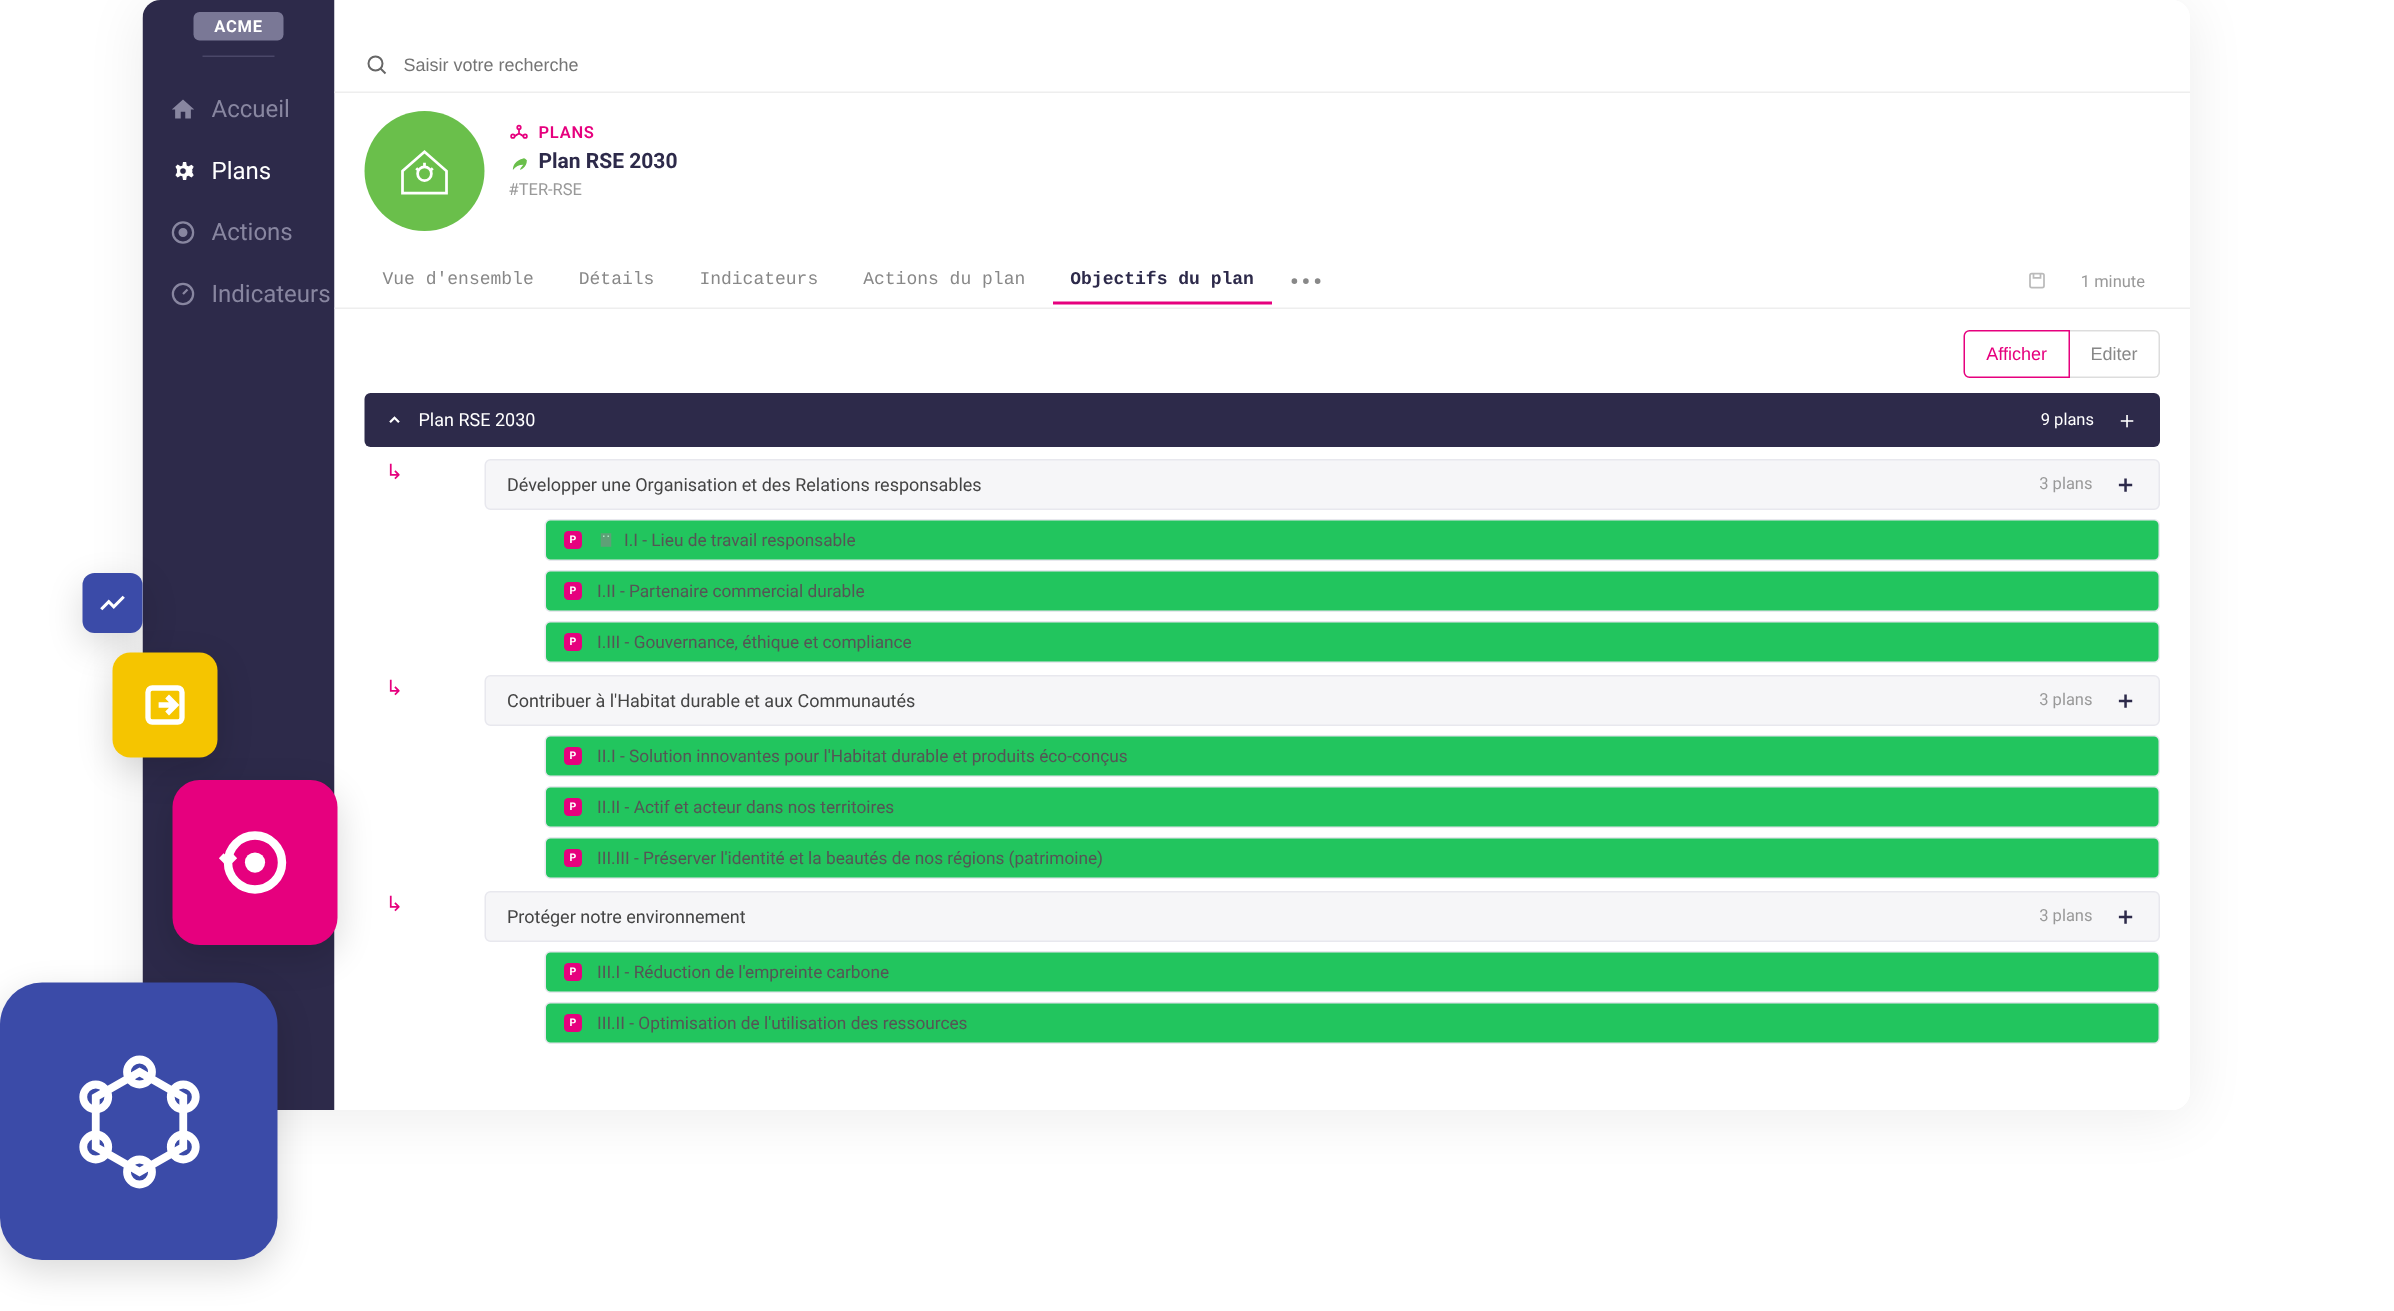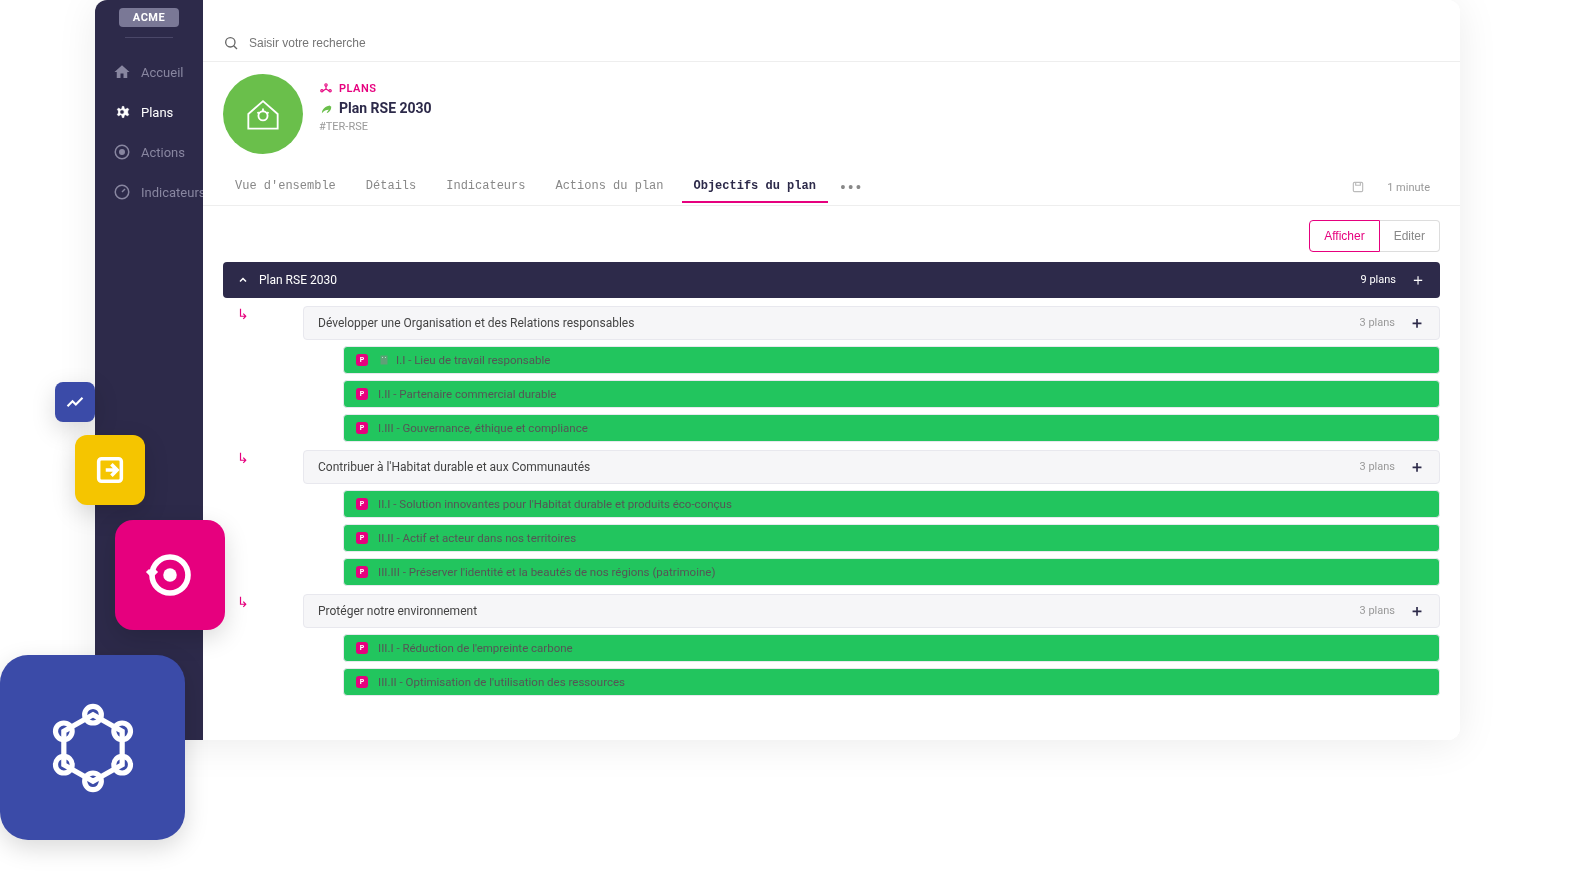--- a/index.html
+++ b/index.html
@@ -1,24 +1,24 @@
 <!DOCTYPE html>
 <html><head>
 <meta charset="utf-8">
 <style>
 * { margin: 0; padding: 0; box-sizing: border-box; }
 body { font-family: -apple-system, BlinkMacSystemFont, 'Segoe UI', Roboto, sans-serif; background: #fff; width: 1596px; height: 874px; position: relative; overflow: hidden; }
 
 .app-window { position: absolute; left: 95px; top: 0; width: 1365px; height: 740px; background: #fff; border-radius: 12px; box-shadow: 0 4px 40px rgba(0,0,0,0.08); display: flex; overflow: hidden; }
 
-.sidebar { width: 108px; background: #2d2a4a; display: flex; flex-direction: column; align-items: center; padding-top: 8px; }
+.sidebar { width: 128px; background: #2d2a4a; display: flex; flex-direction: column; align-items: center; padding-top: 8px; }
 .logo-badge { background: #7a7896; color: #fff; font-size: 11px; font-weight: 700; padding: 3px 14px; border-radius: 4px; letter-spacing: 0.5px; }
 .logo-divider { width: 48px; height: 1px; background: #4a4768; margin: 10px 0; }
 .nav-items { display: flex; flex-direction: column; width: 100%; padding-top: 4px; }
-.nav-item { display: flex; align-items: center; gap: 10px; padding: 11px 18px; color: #8886a0; font-size: 13px; cursor: pointer; }
+.nav-item { display: flex; align-items: center; gap: 10px; padding: 11px 18px; color: #8886a0; font-size: 16px; cursor: pointer; }
 .nav-item.active { color: #fff; }
 .nav-item svg { width: 18px; height: 18px; flex-shrink: 0; }
 .nav-item.active svg { fill: #fff; stroke: #fff; }
 
 .main { flex: 1; display: flex; flex-direction: column; background: #fff; justify-content: center; }
 .searchbar { display: flex; align-items: center; gap: 10px; padding: 10px 20px; border-bottom: 1px solid #eee; }
 .searchbar svg { width: 16px; height: 16px; color: #666; }
 .searchbar input { border: none; outline: none; font-size: 12px; color: #888; flex: 1; }
 
 .header-area { display: flex; padding: 12px 20px 0 20px; gap: 16px; align-items: flex-start; }

